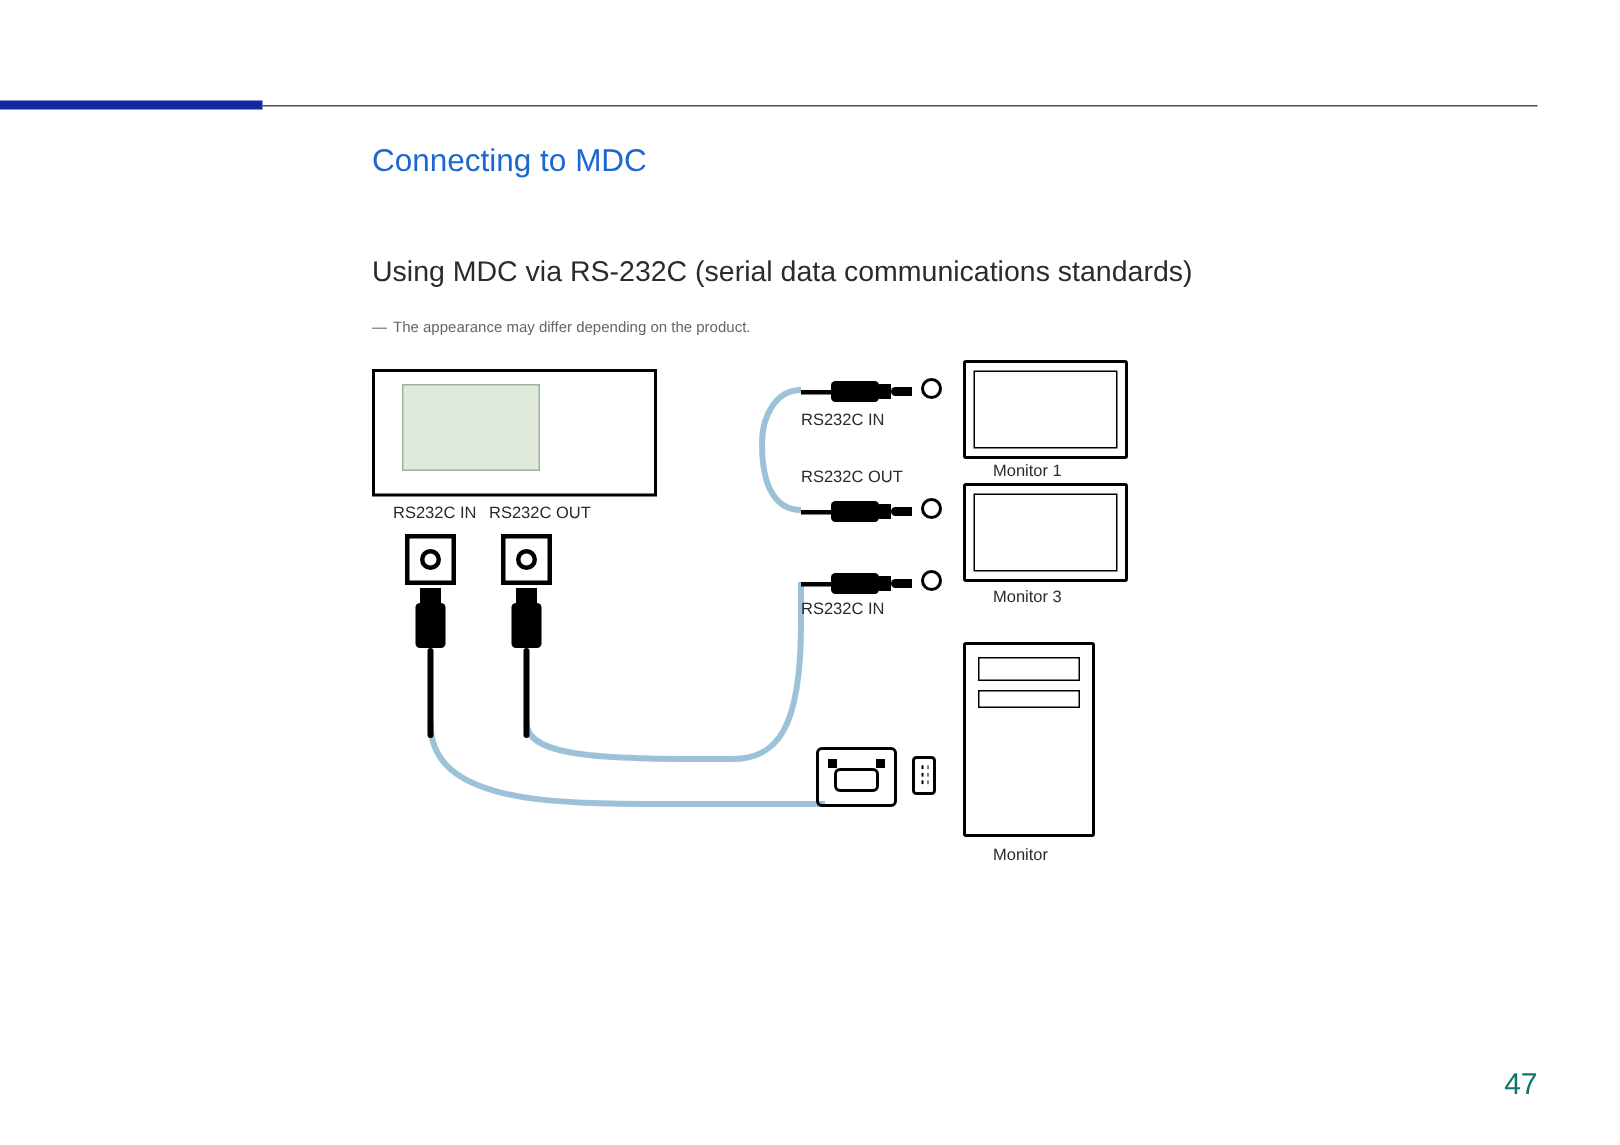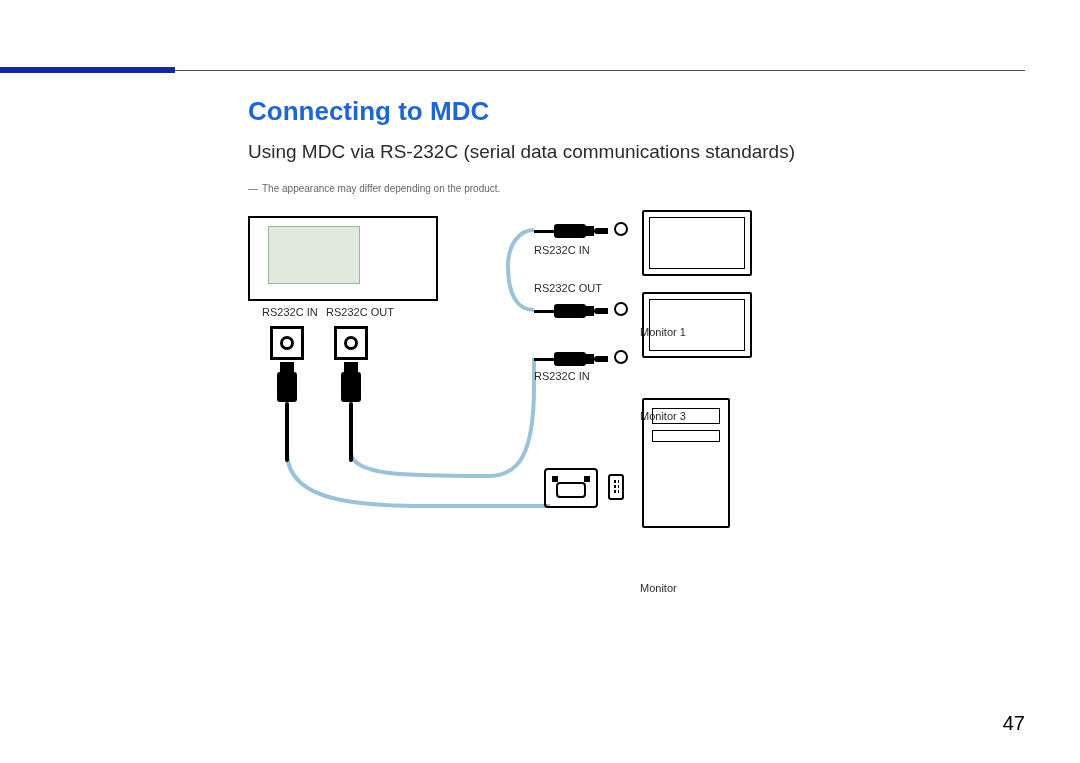--- a/index.html
+++ b/index.html
@@ -20,21 +20,21 @@
   .rule {
     position: absolute;
     top: 70px; left: 175px;
     right: 55px;
     border-top: 1px solid #4d4d4d;
   }
   .content {
     position: absolute;
     left: 248px; top: 96px; right: 55px;
   }
-  h1 { color: #1e66d0; font-weight: 700; font-size: 26px; margin-bottom: 14px; }
+  h1 { color: #1e66d0; font-weight: 400; font-size: 21px; margin-bottom: 51px; }
   h2 { font-size: 19px; font-weight: 400; margin-bottom: 20px; }
   .body-text { font-size: 12.5px; margin-bottom: 14px; }
   .note { font-size: 10px; color: #666; }
   .note::before {
     content: "―"; 
     margin-right: 6px;
     letter-spacing: -2px;
   }
   .diagram {
     position: relative;
@@ -112,28 +112,28 @@
   }
   .monitor::after{content:""; position:absolute; inset:5px; border:1px solid #000;}
   .mon1 { top:4px; left:394px; }
   .mon2 { top:86px; left:394px; }
   .computer {
     position:absolute; top:192px; left:394px;
     width:88px; height:130px; border:2px solid #000; border-radius:2px;
   }
   .computer::before{content:""; position:absolute; top:8px; left:8px; right:8px; height:14px; border:1px solid #000;}
   .computer::after{content:""; position:absolute; top:30px; left:8px; right:8px; height:10px; border:1px solid #000;}
-  .dev-label { position:absolute; left:392px; font-size:11px;margin-top:48px; }
+  .dev-label { position:absolute; left:414px; font-size:11px; }
   .dl1 { top:72px; } .dl2 { top:156px; } .dl3 { top:328px; }
   .side-label { position:absolute; font-size:11px; left:286px; }
   .sl1 { top:38px; } .sl2 { top:76px; } .sl3 { top:164px; }
   
   svg.cables { position:absolute; inset:0; width:100%; height:100%; pointer-events:none; }
   svg.cables path { stroke:#9cc2d8; stroke-width:4; fill:none; }
-  .page-num { position:absolute; right:55px; bottom:28px; font-size:20px; color:#000000; }
+  .page-num { position:absolute; right:55px; bottom:28px; font-size:20px; color:#0f766e; }
 </style>
 </head>
 <body>
 
 <div class="accent-bar"></div>
 <div class="rule"></div>
 
 <div class="content">
   <h1>Connecting to MDC</h1>
   <h2>Using MDC via RS-232C (serial data communications standards)</h2>

